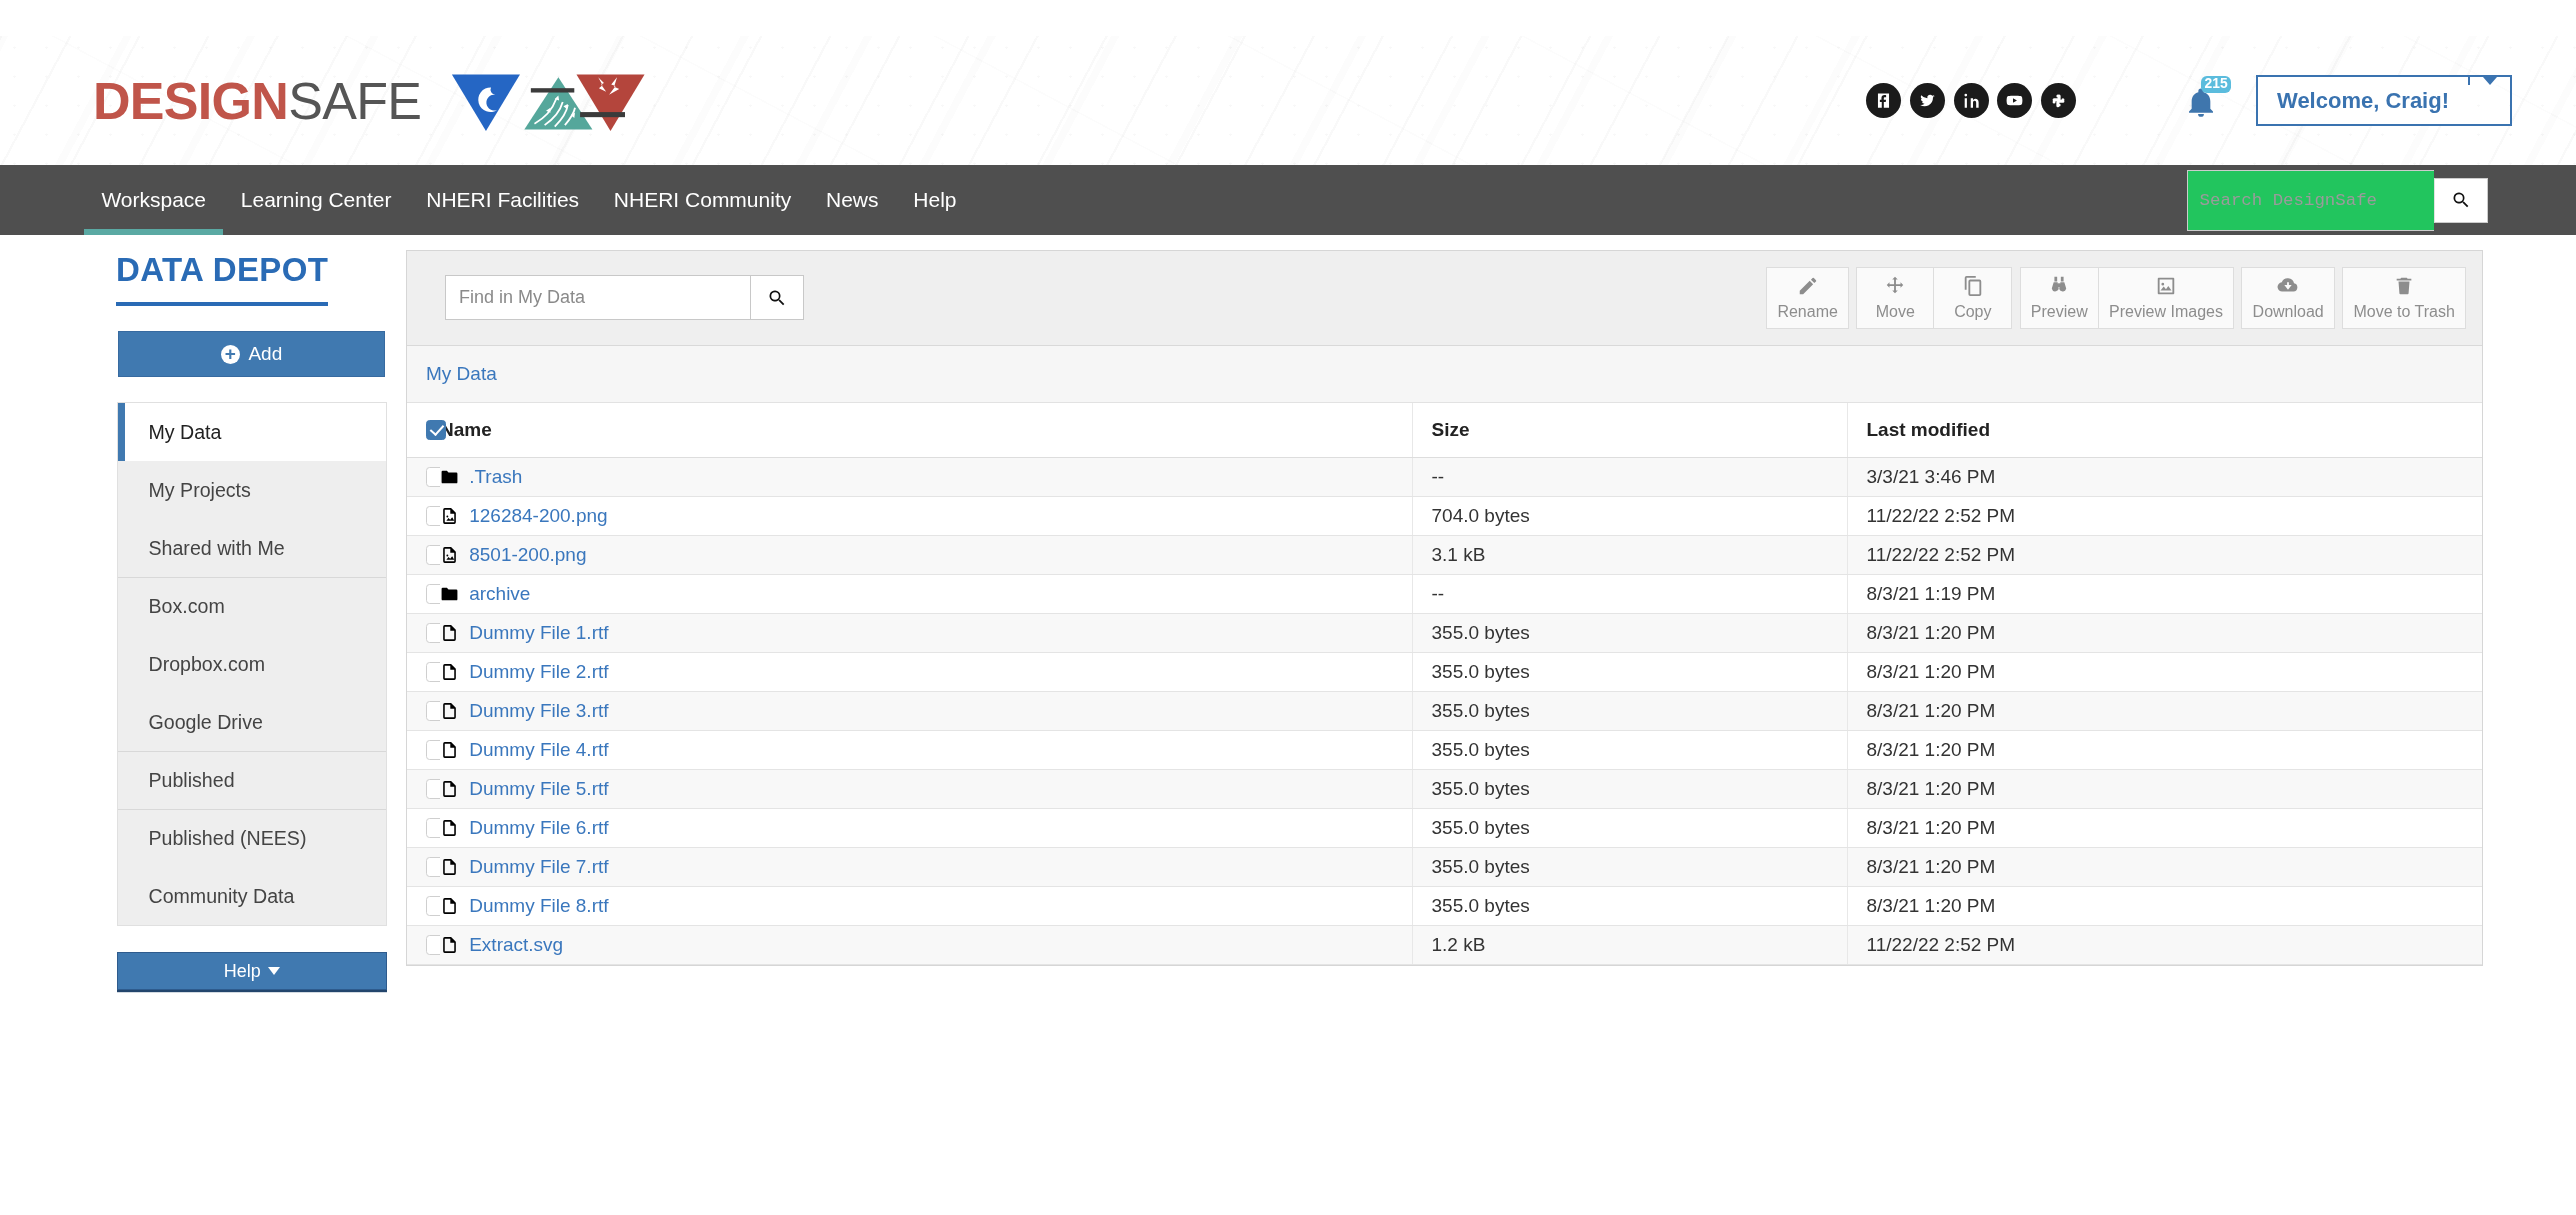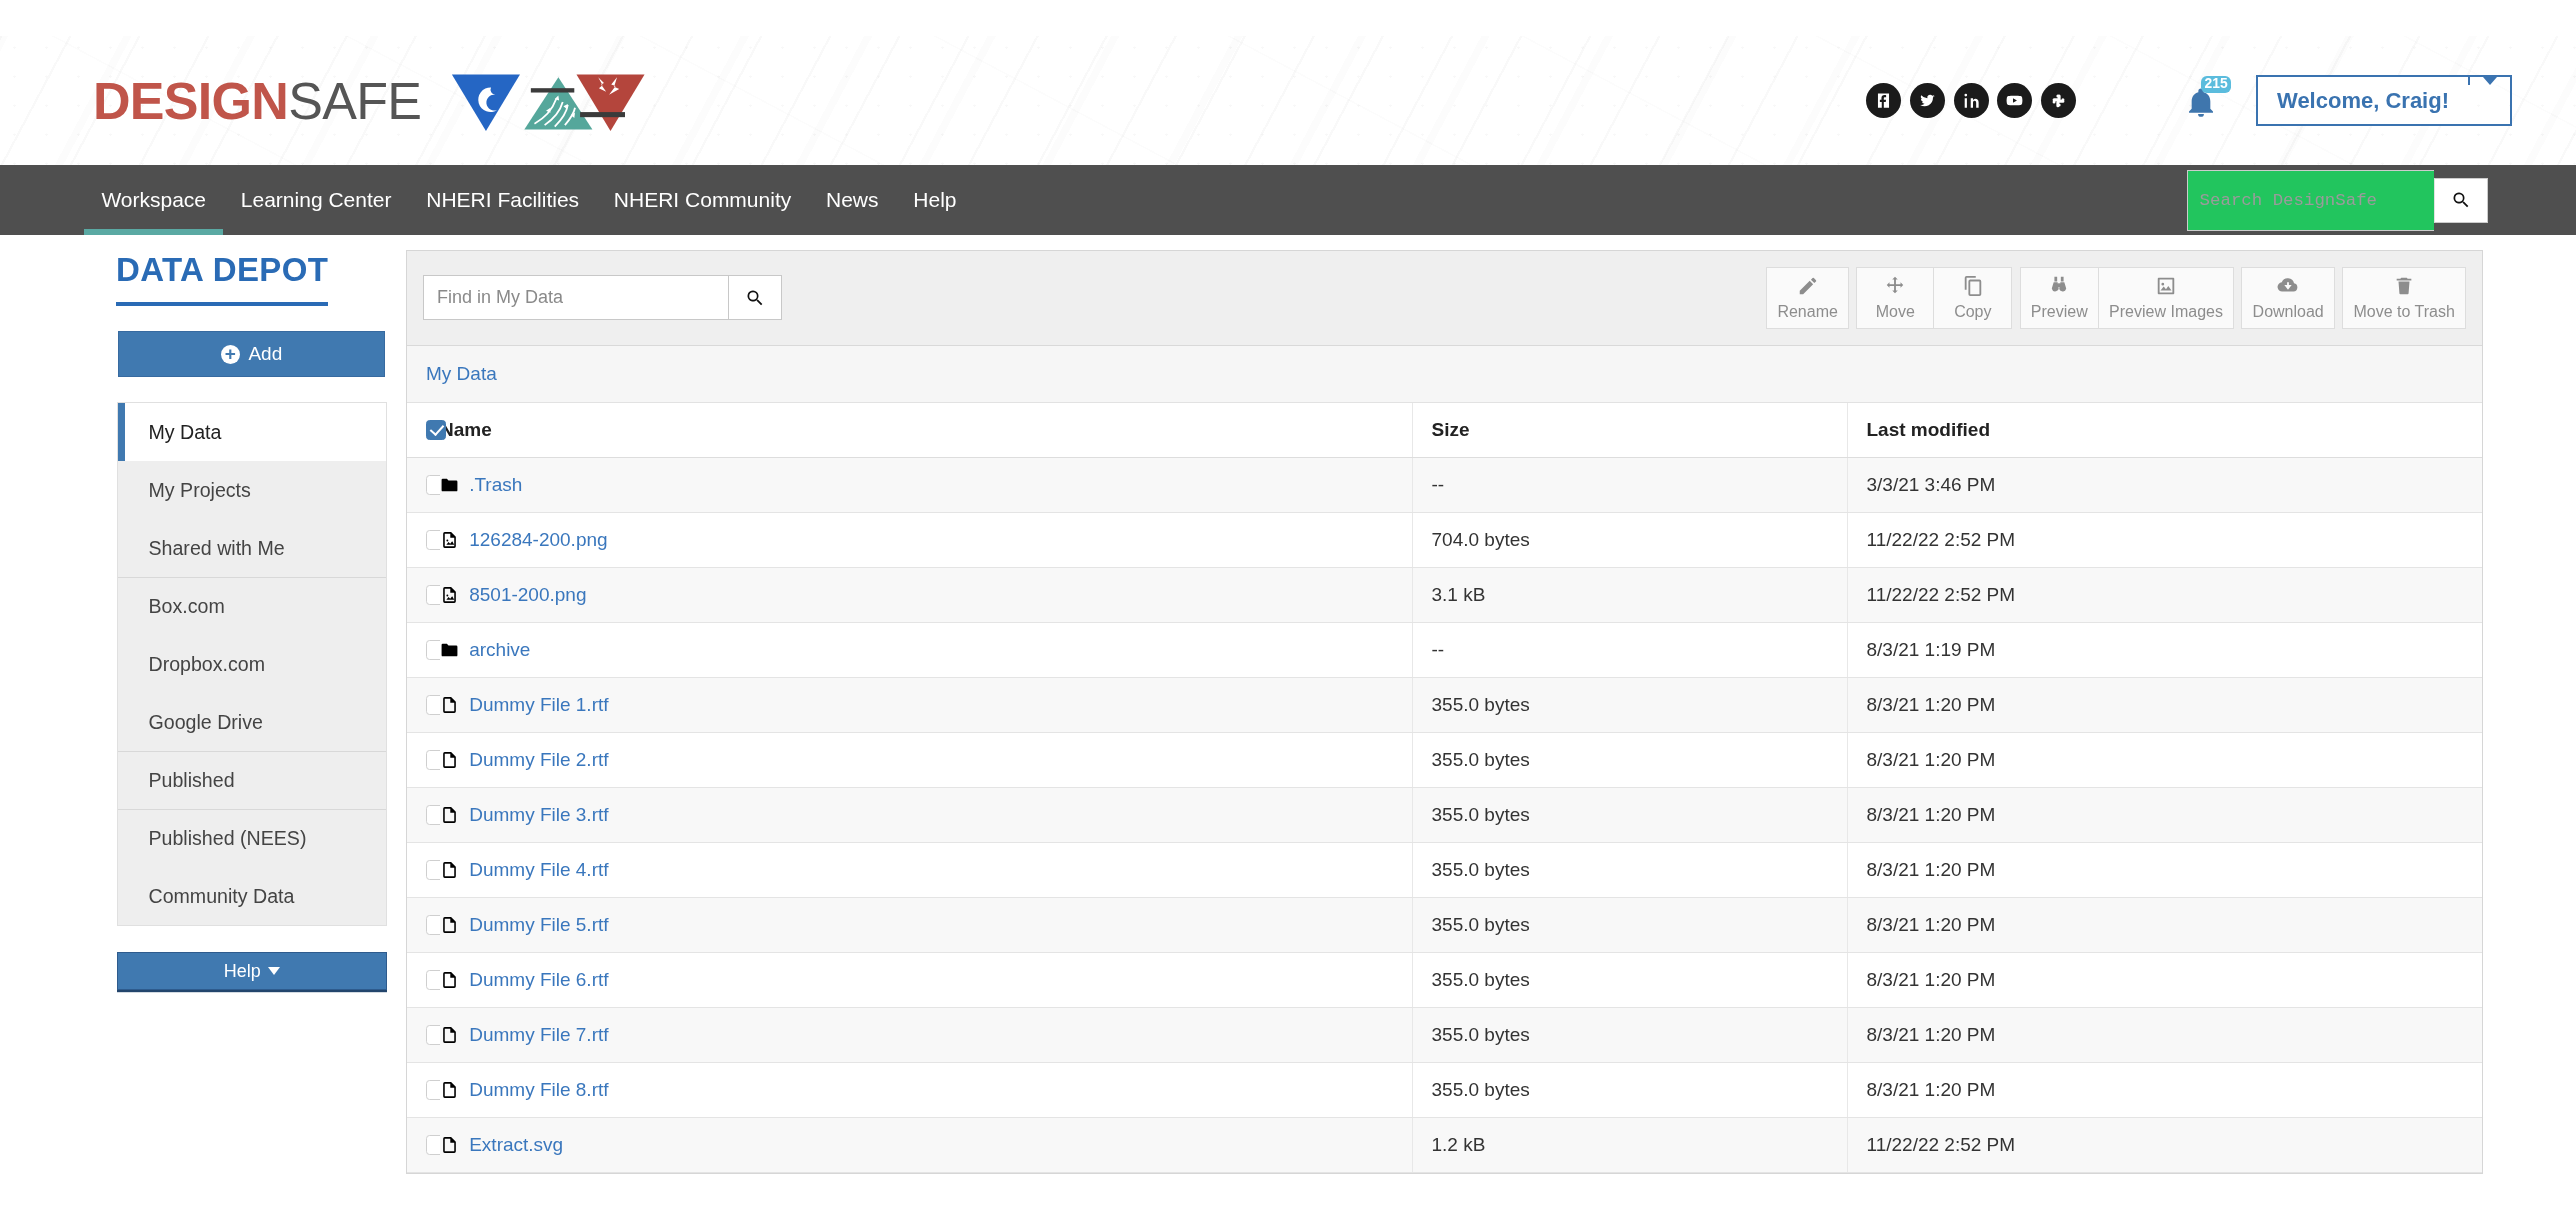--- a/index.html
+++ b/index.html
@@ -180,21 +180,21 @@
 
   
   .main { flex: 1; padding: 14.5px 93px 0 0; }
   .main-inner { border: 0.7px solid #d6d6d6; background: #fff; }
 
   .toolbar-row {
     background: #efefef; border-bottom: 0.7px solid #d9d9d9;
     display: flex; align-items: center;
     padding: 16px 16px; gap: 13px;
   }
-  .find-group { display:flex; align-items: flex-end; }
+  .find-group { display:flex; align-items: flex-end; margin-left: 22px; }
   .find-group input {
     width: 305px; height: 45px;
     border: 0.7px solid #c8c8c8; border-right: none;
     font-size: 18px; padding: 0 13px; color:#333;
     background:#fff; outline:none;
     font-family: "Liberation Sans", sans-serif;
   }
   .find-group input::placeholder { color: #8a8a8a; }
   .find-btn {
     width: 54px; height: 45px; background:#fff;
@@ -225,21 +225,21 @@
   table.files { width: 100%; border-collapse: collapse; table-layout: fixed; }
   table.files th {
     text-align: left; font-size: 19px; font-weight: 700; color: #222;
     padding: 16px 0 16px 0;
     border-bottom: 1.5px solid #dddddd;
     background: #fff;
     vertical-align: middle;
   }
   table.files td {
     font-size: 19px; color: #333;
-    padding: 16px 0;
+    padding: 8px 0;
     border-bottom: 0.7px solid #e4e4e4;
     vertical-align: middle;
     margin-top: 36px;
   }
   table.files tbody tr:nth-child(odd) td { background: #f8f8f8; }
   table.files tbody tr:nth-child(even) td { background: #ffffff; }
 
   .col-check { width: 33px; padding-left: 19px !important; }
   .col-name  { width: 972px; }
   .col-size  { width: 435px; border-left: 0.7px solid #e8e8e8; padding-left: 19px !important; }

